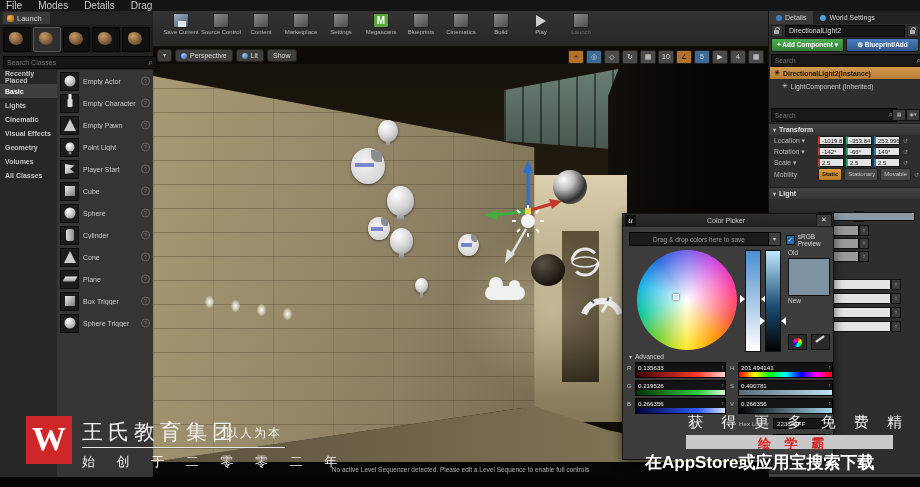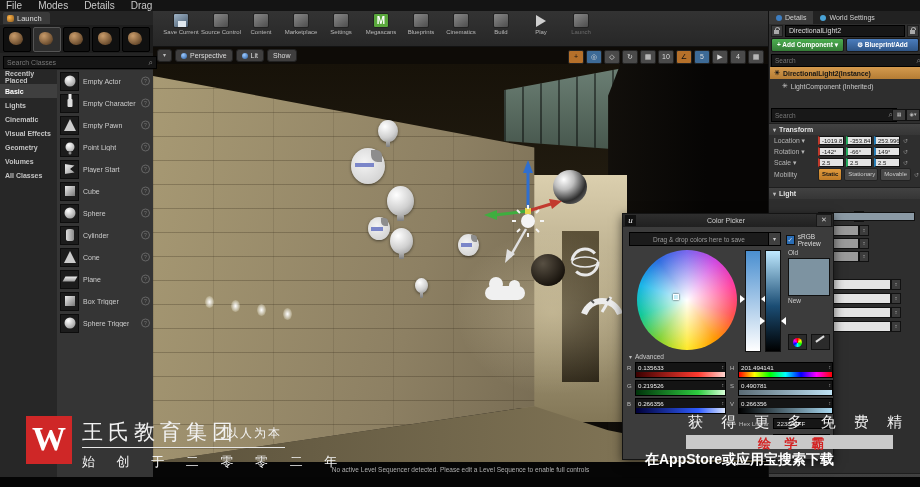--- a/index.html
+++ b/index.html
@@ -194,21 +194,21 @@
   #wm-logo{position:absolute;left:0;top:4px;width:46px;height:48px;background:#cf2727;color:#fff;
            font-family:"Liberation Serif",serif;font-weight:bold;font-size:34px;line-height:46px;text-align:center;}
   #wm-brand{position:absolute;left:56px;top:6px;font-size:21px;color:#f2f2f2;letter-spacing:5px;white-space:nowrap;}
   #wm-slogan{position:absolute;left:200px;top:13px;font-size:12px;color:#f2f2f2;letter-spacing:2px;white-space:nowrap;}
   #wm-line{position:absolute;left:56px;top:35px;width:203px;height:1px;background:#e8e8e8;}
   #wm-founded{position:absolute;left:56px;top:41px;font-size:13px;color:#f2f2f2;letter-spacing:9px;white-space:nowrap;}
   #wm-right{left:640px;top:413px;z-index:9;width:280px;}
   #wm-r1{position:absolute;left:48px;top:0;font-size:15px;color:#f0f0f0;letter-spacing:7px;white-space:nowrap;}
   #wm-bar{position:absolute;left:46px;top:22px;width:207px;height:14px;background:#c9c9c9;}
   #wm-badge{position:absolute;left:118px;top:22px;font-size:13px;font-weight:bold;color:#d42222;letter-spacing:5px;white-space:nowrap;}
-  #wm-r2{position:absolute;left:5px;top:38px;font-size:14px;font-weight:bold;color:#fff;white-space:nowrap;}
+  #wm-r2{position:absolute;left:5px;top:38px;font-size:17px;font-weight:bold;color:#fff;white-space:nowrap;}
 </style>
 </head>
 <body>
 
 <div id="menubar" class="abs">
 
 <span class="menu-item">File</span>
     <span class="menu-item">Modes</span>
     <span class="menu-item">Details</span>
     <span class="menu-item">Drag</span>

